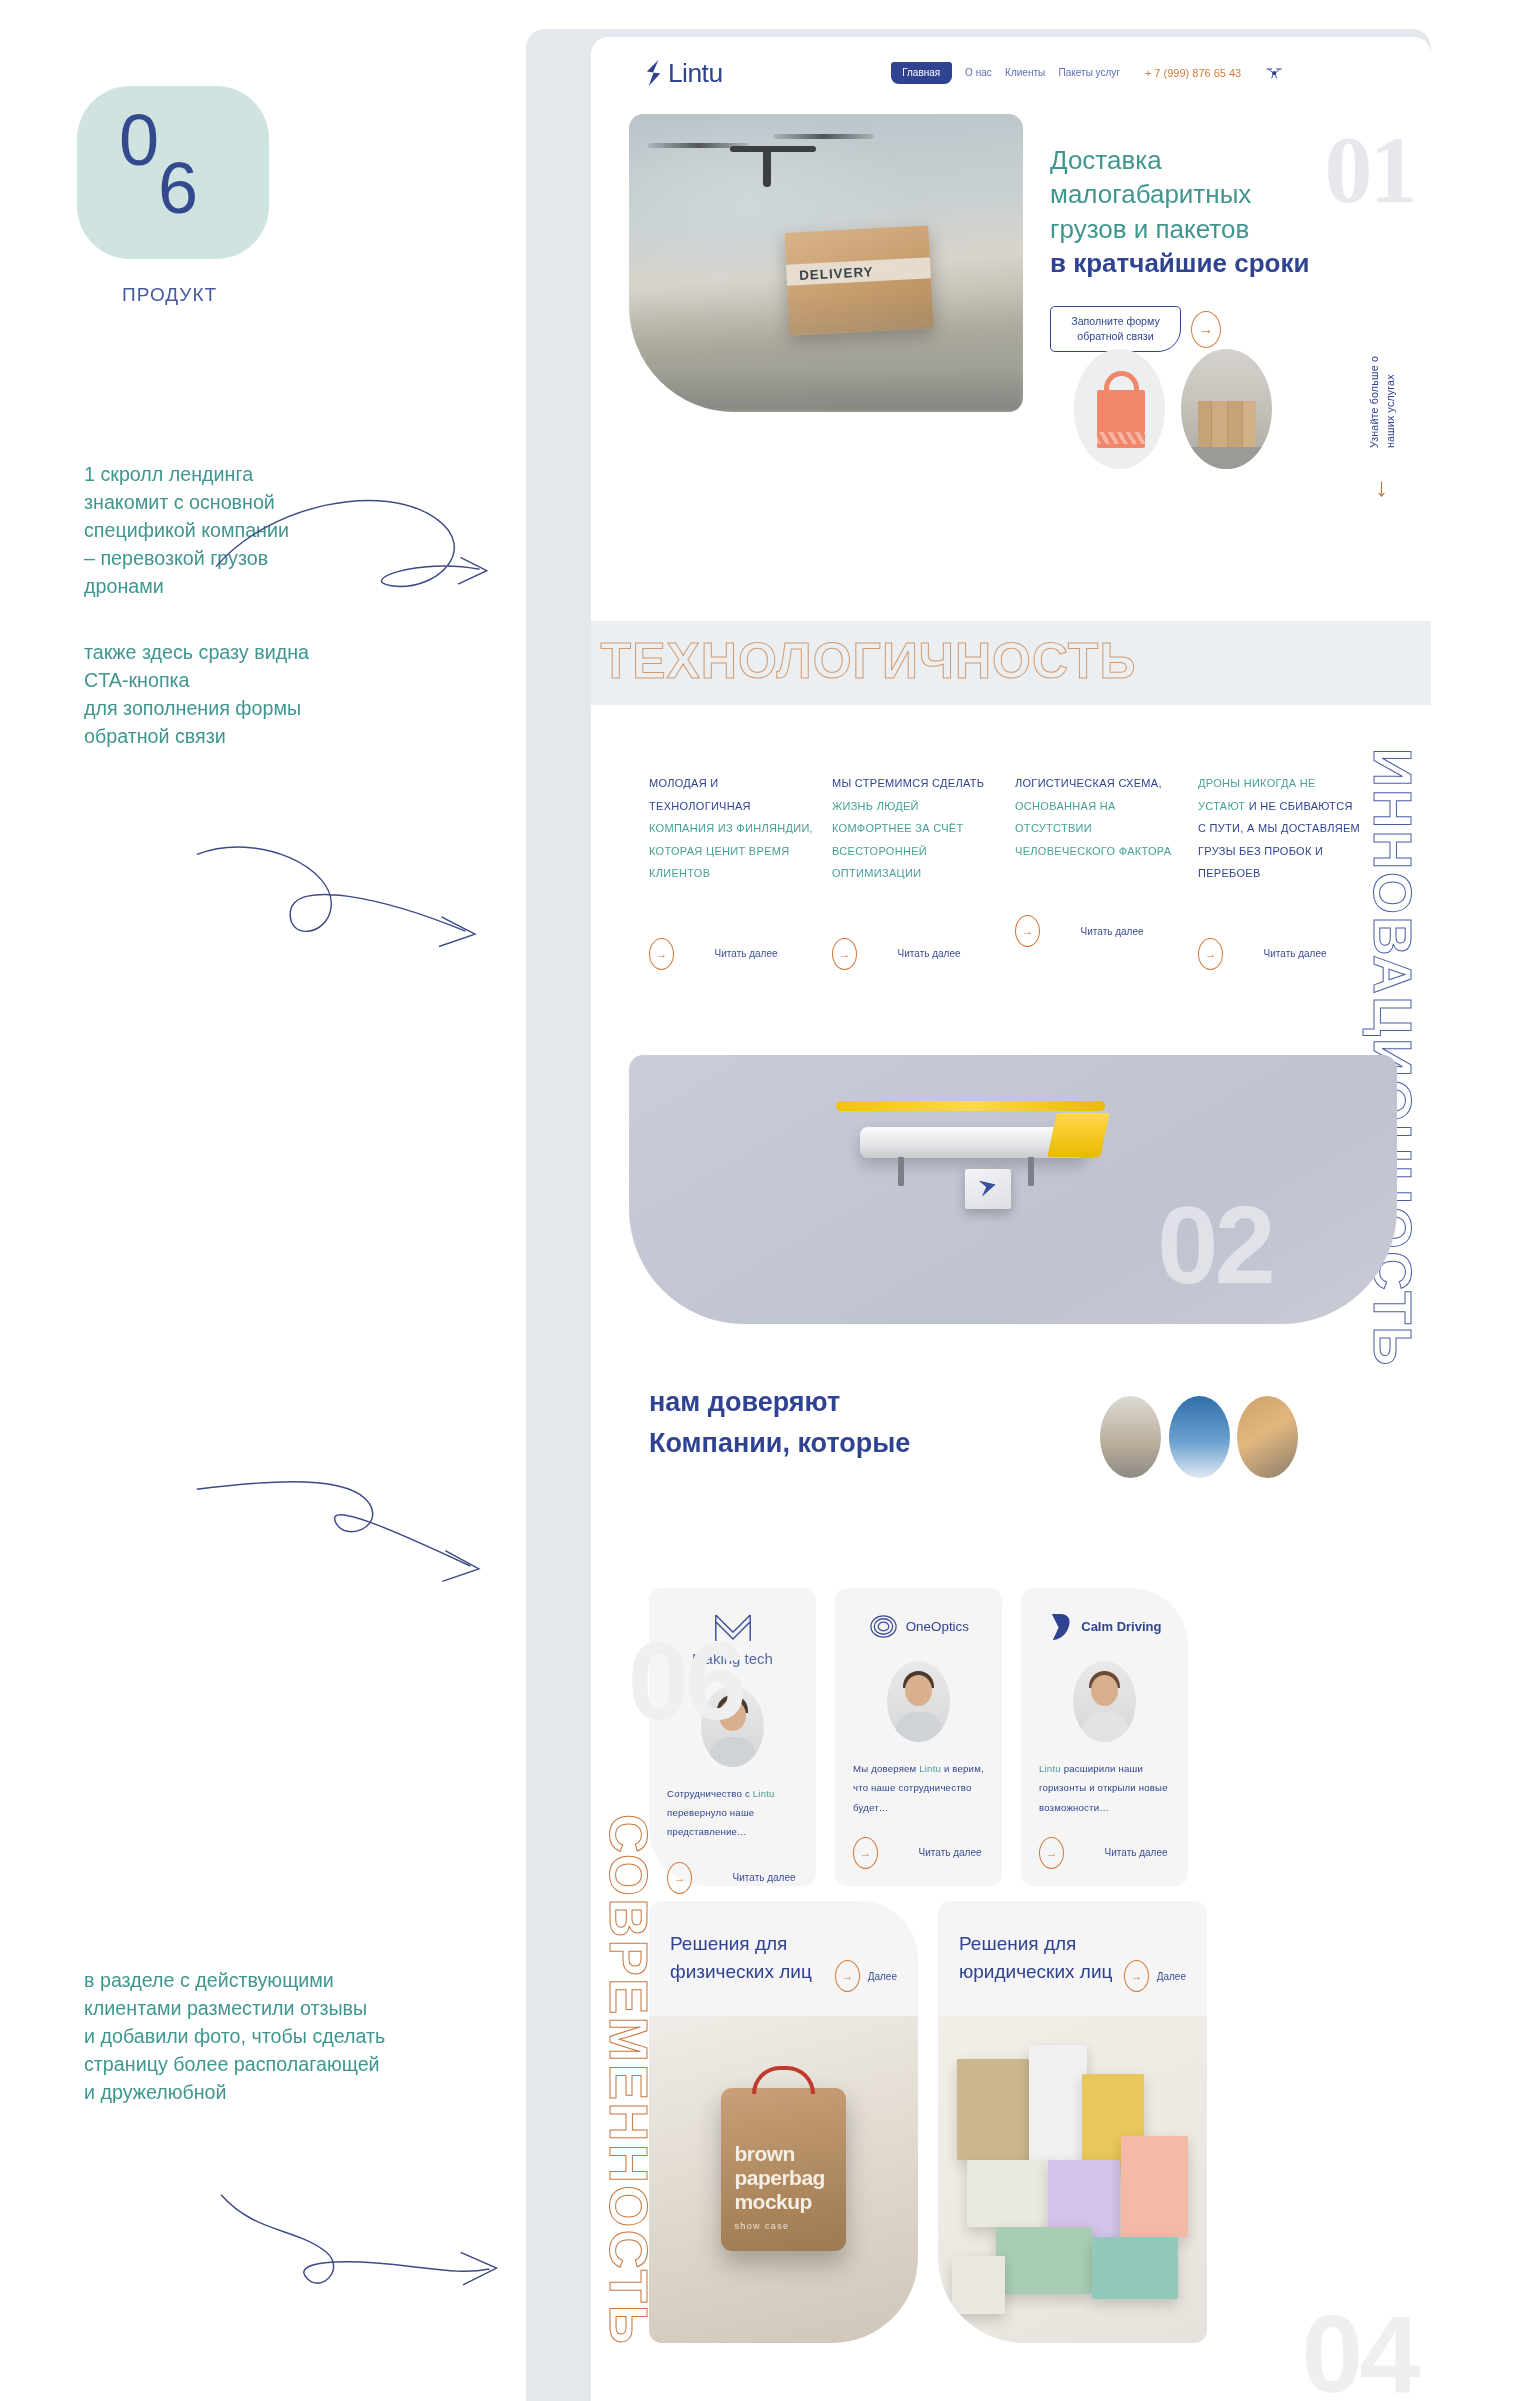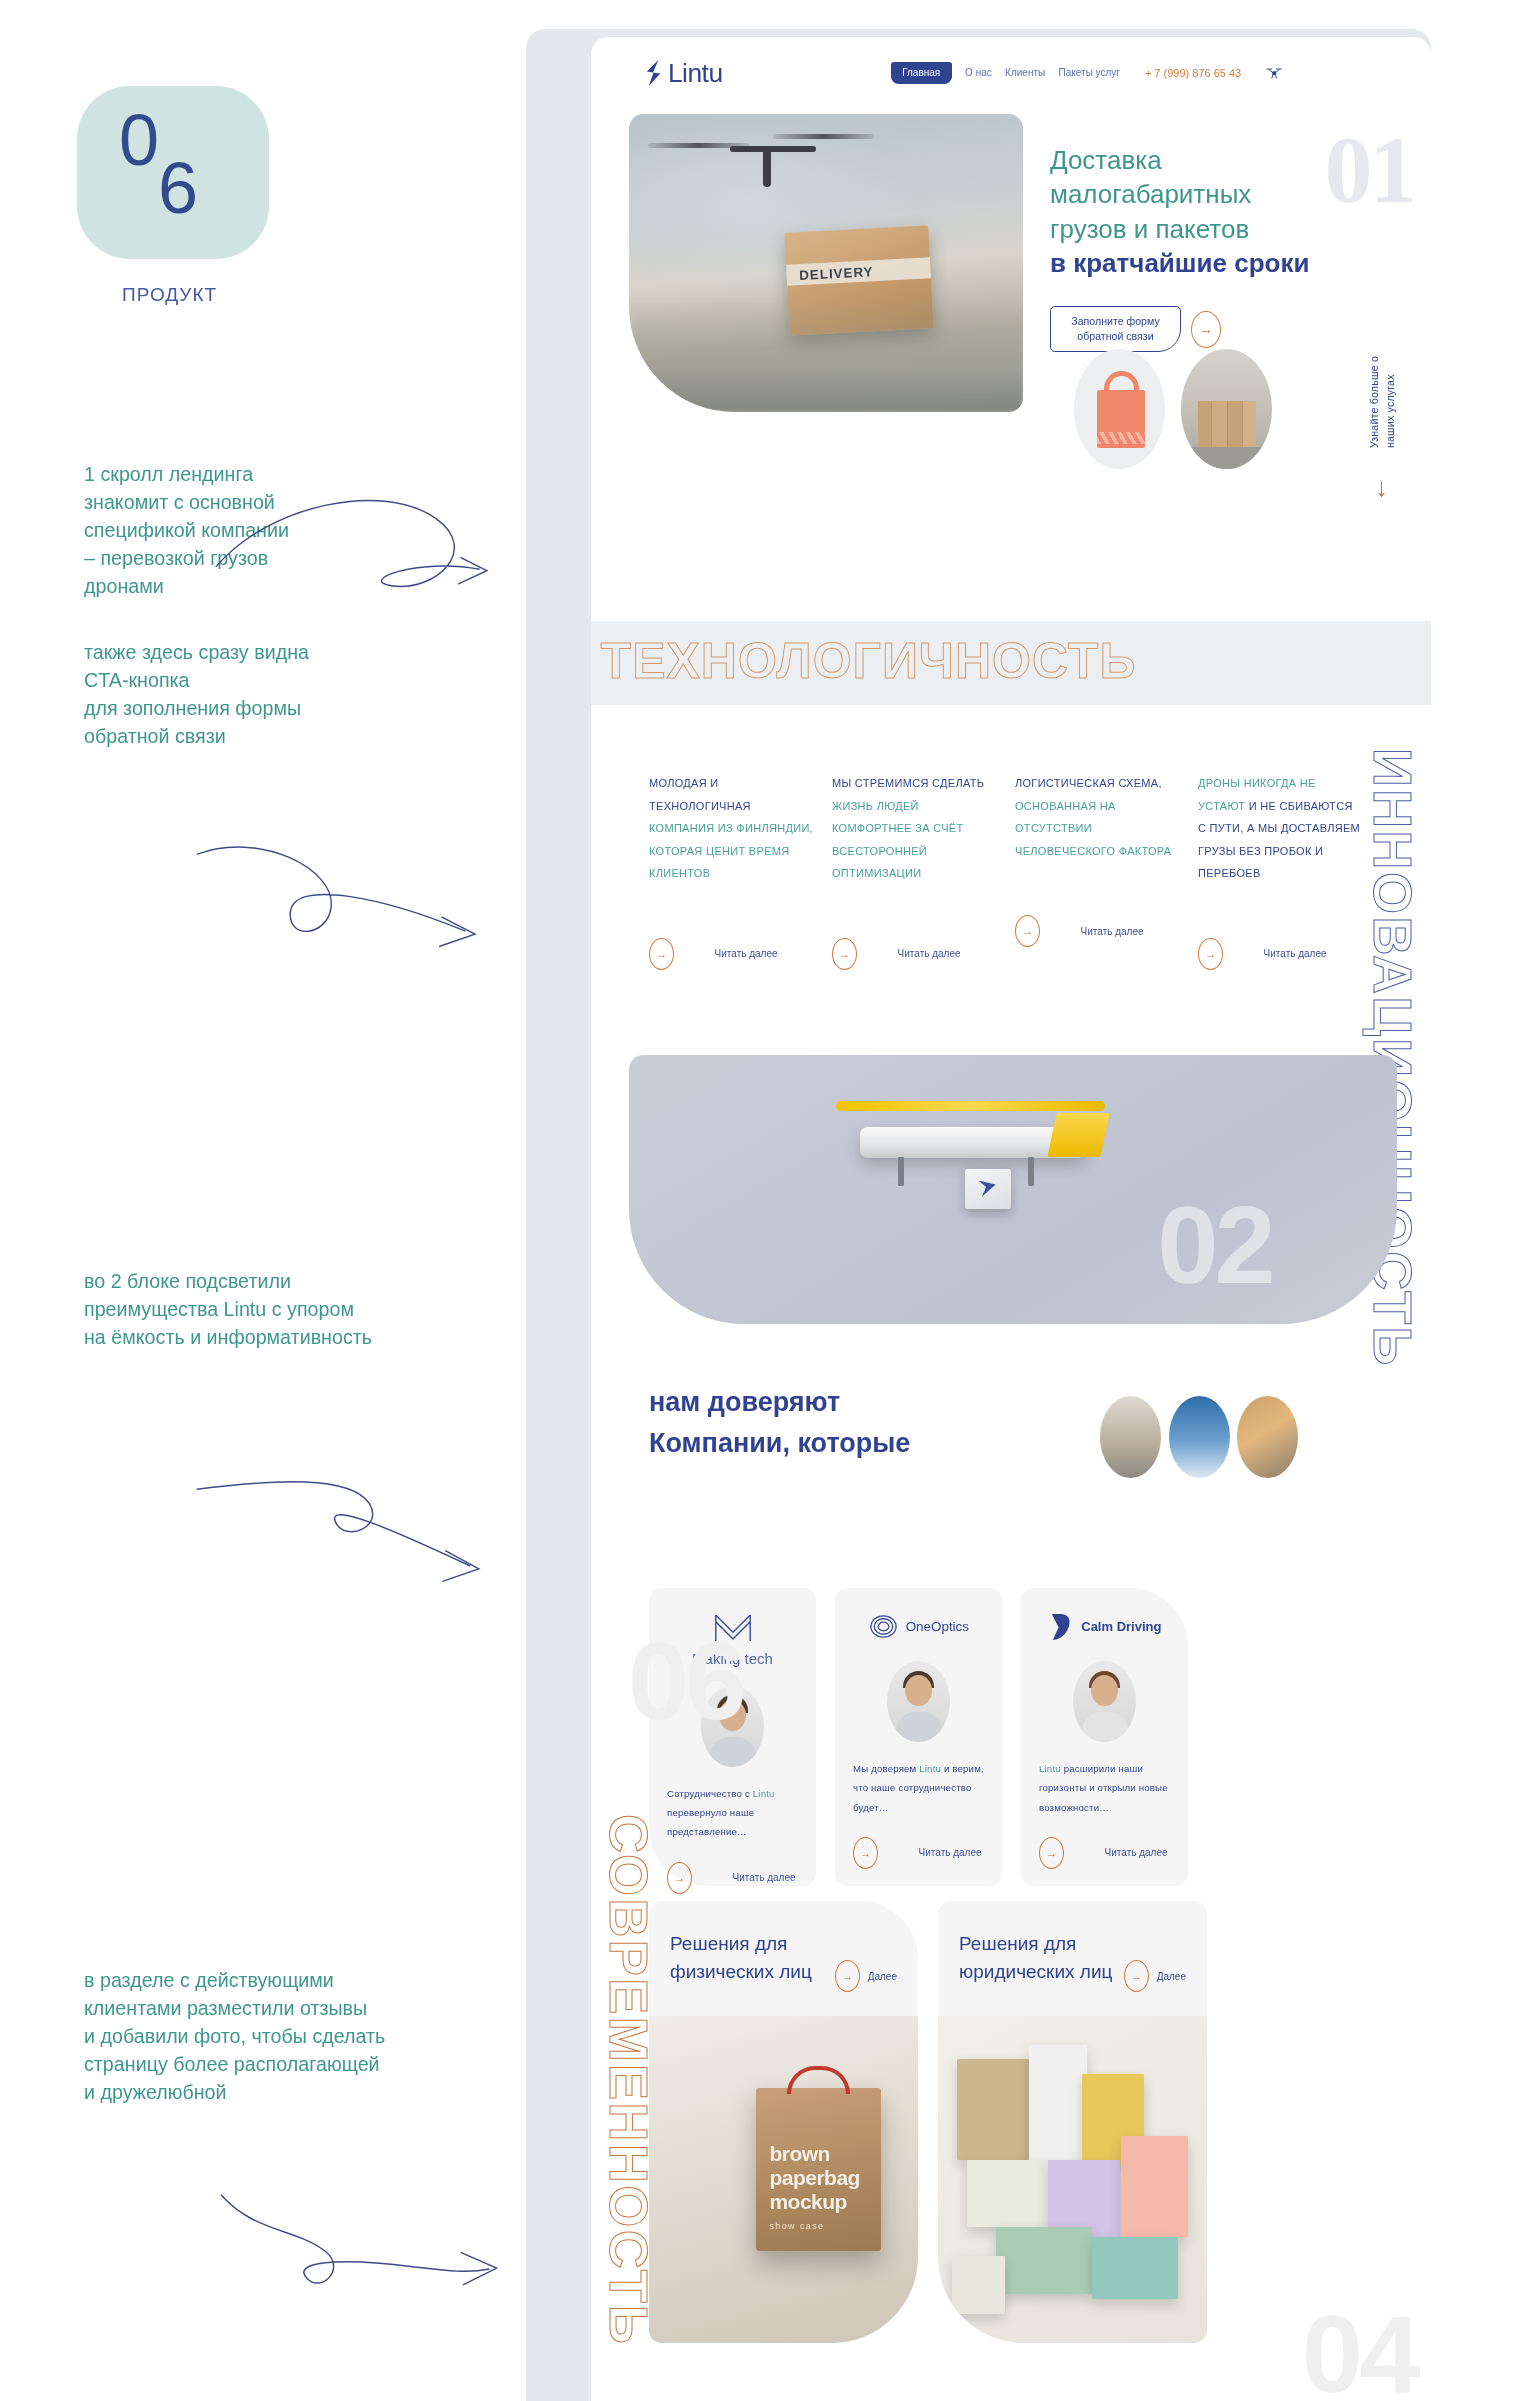--- a/index.html
+++ b/index.html
@@ -273,21 +273,21 @@
   .scard.left .scard-head { border-radius: 12.5px 58px 0 0; }
   .scard-title { font-size: 19px; line-height: 1.45; color: #2f4391; }
   .scard-more { position: absolute; right: 21px; bottom: 24px; display: flex; align-items: center; gap: 7.7px; }
   .scard-more span { font-size: 10px; color: #3c4f96; }
   .scard-img { height: 327px; border-radius: 0 0 12.5px 12.5px; overflow: hidden; position: relative; }
   .scard.left .scard-img { border-radius: 0 0 86px 12.5px; background: linear-gradient(165deg,#f0ece7 0%,#e3ddd4 40%,#cfc6b8 100%); }
   .scard.right .scard-img { border-radius: 0 0 12.5px 86px; background: linear-gradient(150deg,#f2efe9,#e7e3dc); }
   .paperbag {
     position: absolute; left: 72px; top: 72px; width: 125px; height: 163px;
     background: linear-gradient(170deg,#c9a077,#b08a60 55%,#9d7a52);
-    border-radius: 3px; box-shadow: 0 12.5px 24px rgba(0,0,0,.25); margin-left: 35px;
+    border-radius: 11px; box-shadow: 0 12.5px 24px rgba(0,0,0,.25);
   }
   .paperbag .hdl { position: absolute; left: 31px; top: -22px; width: 63px; height: 28px; border: 4.8px solid #c03a2b; border-bottom: none; border-radius: 34px 34px 0 0; }
   .paperbag .t1 { position: absolute; left: 13.4px; top: 54px; font-size: 21px; color: #f4efe6; font-weight: 700; letter-spacing: -0.5px; }
   .paperbag .t2 { position: absolute; left: 13.4px; top: 78px; font-size: 21px; color: #f4efe6; font-weight: 700; letter-spacing: -0.5px; }
   .paperbag .t3 { position: absolute; left: 13.4px; top: 102px; font-size: 21px; color: #f4efe6; font-weight: 700; letter-spacing: -0.5px; }
   .paperbag .t4 { position: absolute; left: 13.4px; top: 133px; font-size: 9px; color: #ece3d4; letter-spacing: 1.4px; }
   .boxstack { position: absolute; inset: 0; }
   .bx { position: absolute; border-radius: 1.4px; box-shadow: 0 5.8px 12.5px rgba(0,0,0,.16); }
 
   .num04 {
@@ -308,23 +308,20 @@
 
   <div class="note n1">1 скролл лендинга
 знакомит с основной
 спецификой компании
 – перевозкой грузов
 дронами</div>
   <div class="note n2">также здесь сразу видна
 CTA-кнопка
 для зополнения формы
 обратной связи</div>
-  <div class="note n3">во 2 блоке подсветили
-преимущества Lintu с упором
-на ёмкость и информативность</div>
   <div class="note n4">в разделе с действующими
 клиентами разместили отзывы
 и добавили фото, чтобы сделать
 страницу более располагающей
 и дружелюбной</div>
 
   <div class="squiggle" style="left:211px; top:490px;">
     <svg width="307" height="125" viewBox="0 0 640 260" fill="none" stroke="#3d4a86" stroke-width="3">
       <path d="M10 160 C120 30 360 -20 470 60 C560 125 470 210 380 200 C300 190 430 140 560 165"></path>
       <path d="M520 140 L575 168 L515 196"></path>

